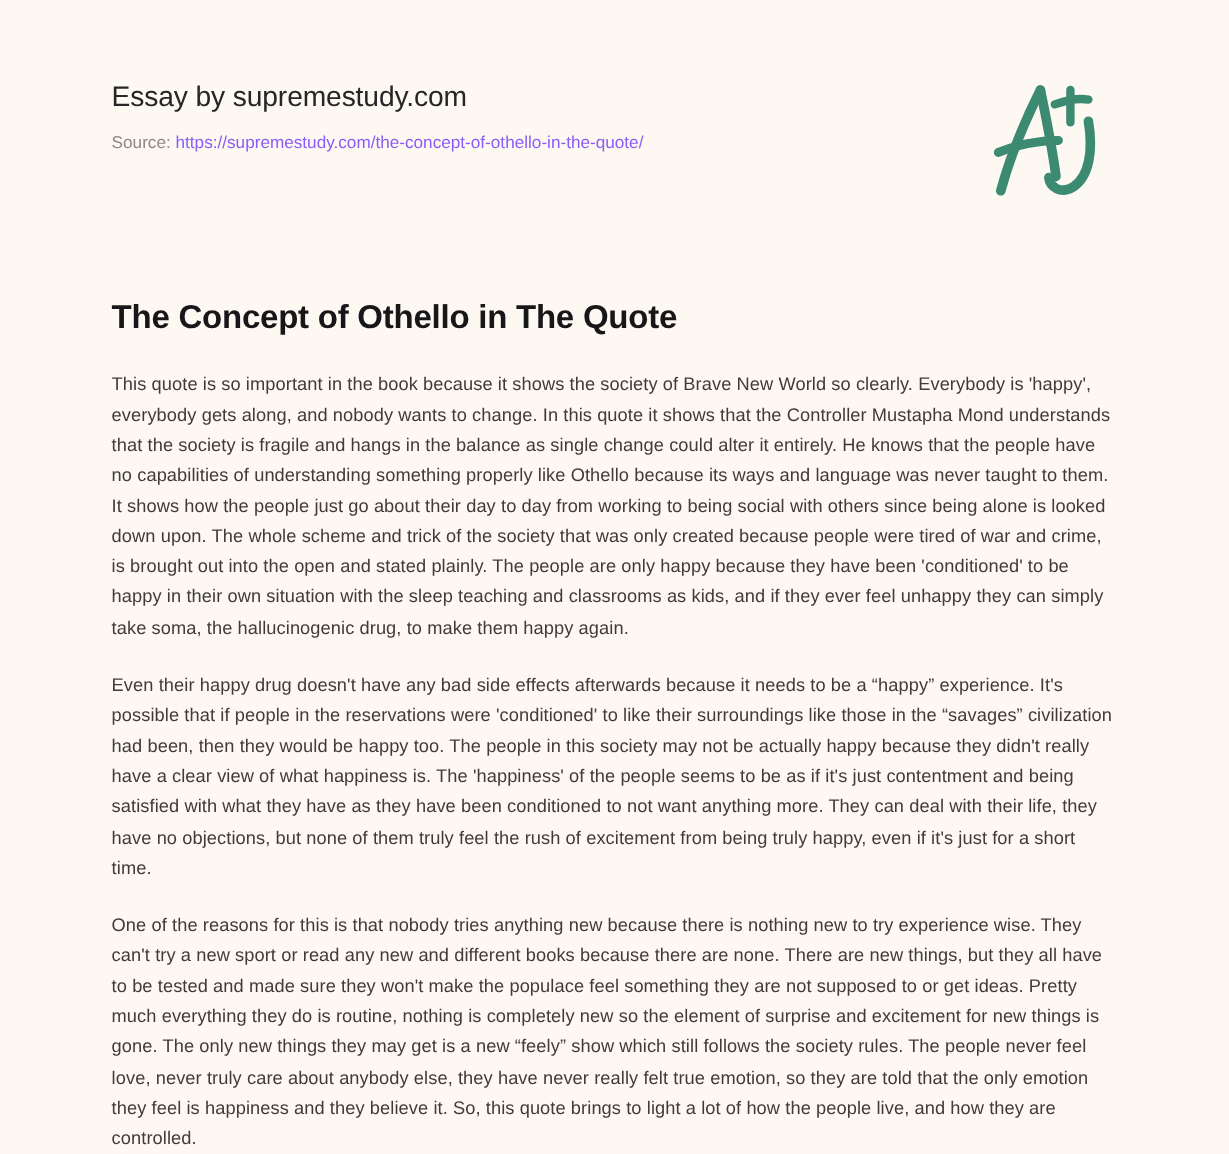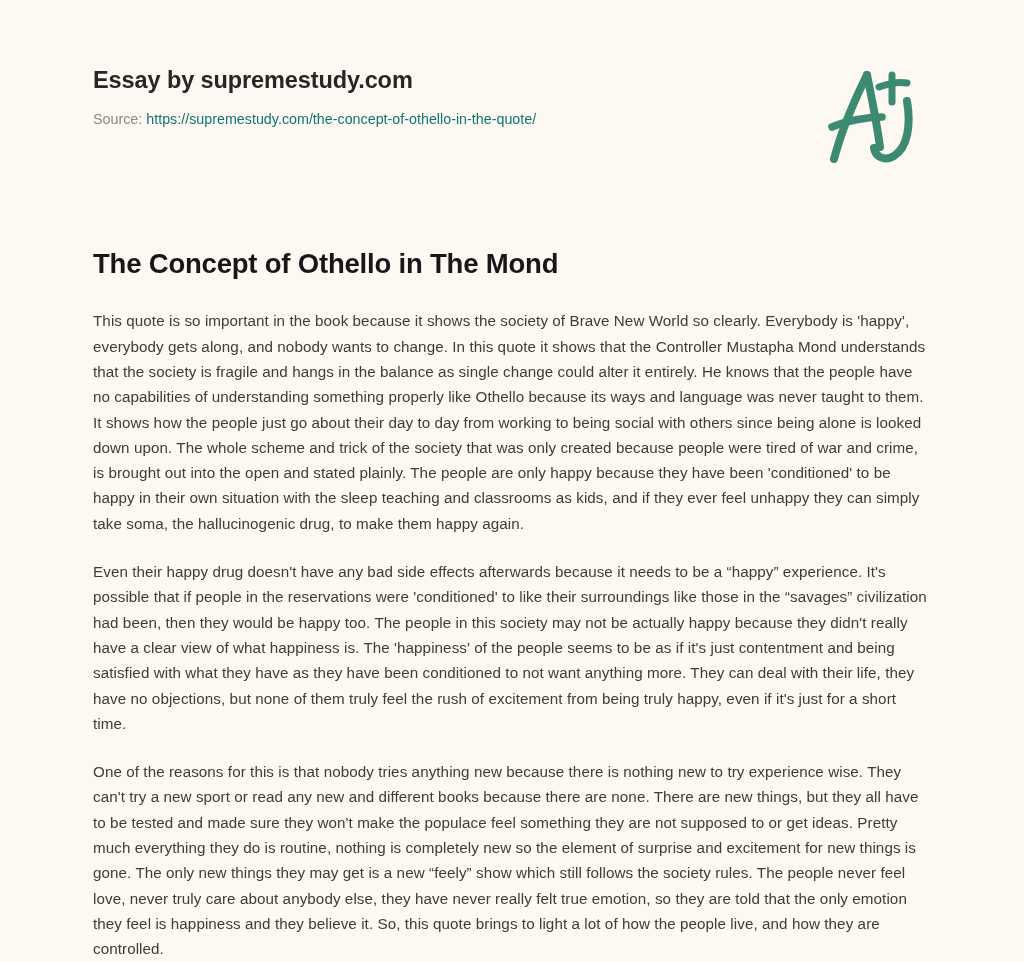--- a/index.html
+++ b/index.html
@@ -33,42 +33,42 @@
 
   .brand-block {
     position: absolute;
     left: 93px;
     top: 66px;
     width: 700px;
   }
 
   .essay-by {
     font-size: 23.5px;
-    font-weight: bold;
+    font-weight: normal;
     color: #262626;
     letter-spacing: -0.1px;
     line-height: 1.2;
     white-space: nowrap;
   }
 
   .source-line {
     margin-top: 15px;
     font-size: 14.3px;
     color: #8c8881;
     line-height: 1.4;
     white-space: nowrap;
   }
 
   .source-label {
     color: #8c8881;
     margin-top: 48px;
   }
 
   .source-url {
-    color: #0f766e;
+    color: #8b5cf6;
     text-decoration: none;
   }
 
   
   .logo {
     position: absolute;
     left: 812px;
     top: 55px;
     width: 110px;
     height: 120px;
@@ -144,21 +144,21 @@
           <path d="M67 32 C 78 28, 89 27, 95 28" stroke-width="7"></path>
 
           <path d="M95 46 C 99 70, 96 92, 82 101 C 72 107, 63 101, 62 93" stroke-width="8"></path>
         </g>
       </svg>
     </div>
 
   </div>
 
   <div class="article">
-    <h1 class="article-title">The Concept of Othello in The Mond</h1>
+    <h1 class="article-title">The Concept of Othello in The Quote</h1>
 
     <div class="article-body">
       <p>This quote is so important in the book because it shows the society of Brave New World so clearly. Everybody is 'happy', everybody gets along, and nobody wants to change. In this quote it shows that the Controller Mustapha Mond understands that the society is fragile and hangs in the balance as single change could alter it entirely. He knows that the people have no capabilities of understanding something properly like Othello because its ways and language was never taught to them. It shows how the people just go about their day to day from working to being social with others since being alone is looked down upon. The whole scheme and trick of the society that was only created because people were tired of war and crime, is brought out into the open and stated plainly. The people are only happy because they have been 'conditioned' to be happy in their own situation with the sleep teaching and classrooms as kids, and if they ever feel unhappy they can simply take soma, the hallucinogenic drug, to make them happy again.</p>
       <p>Even their happy drug doesn't have any bad side effects afterwards because it needs to be a “happy” experience. It's possible that if people in the reservations were 'conditioned' to like their surroundings like those in the “savages” civilization had been, then they would be happy too. The people in this society may not be actually happy because they didn't really have a clear view of what happiness is. The 'happiness' of the people seems to be as if it's just contentment and being satisfied with what they have as they have been conditioned to not want anything more. They can deal with their life, they have no objections, but none of them truly feel the rush of excitement from being truly happy, even if it's just for a short time.</p>
       <p>One of the reasons for this is that nobody tries anything new because there is nothing new to try experience wise. They can't try a new sport or read any new and different books because there are none. There are new things, but they all have to be tested and made sure they won't make the populace feel something they are not supposed to or get ideas. Pretty much everything they do is routine, nothing is completely new so the element of surprise and excitement for new things is gone. The only new things they may get is a new “feely” show which still follows the society rules. The people never feel love, never truly care about anybody else, they have never really felt true emotion, so they are told that the only emotion they feel is happiness and they believe it. So, this quote brings to light a lot of how the people live, and how they are controlled.</p>
     </div>
   </div>
 
 </div>
 

